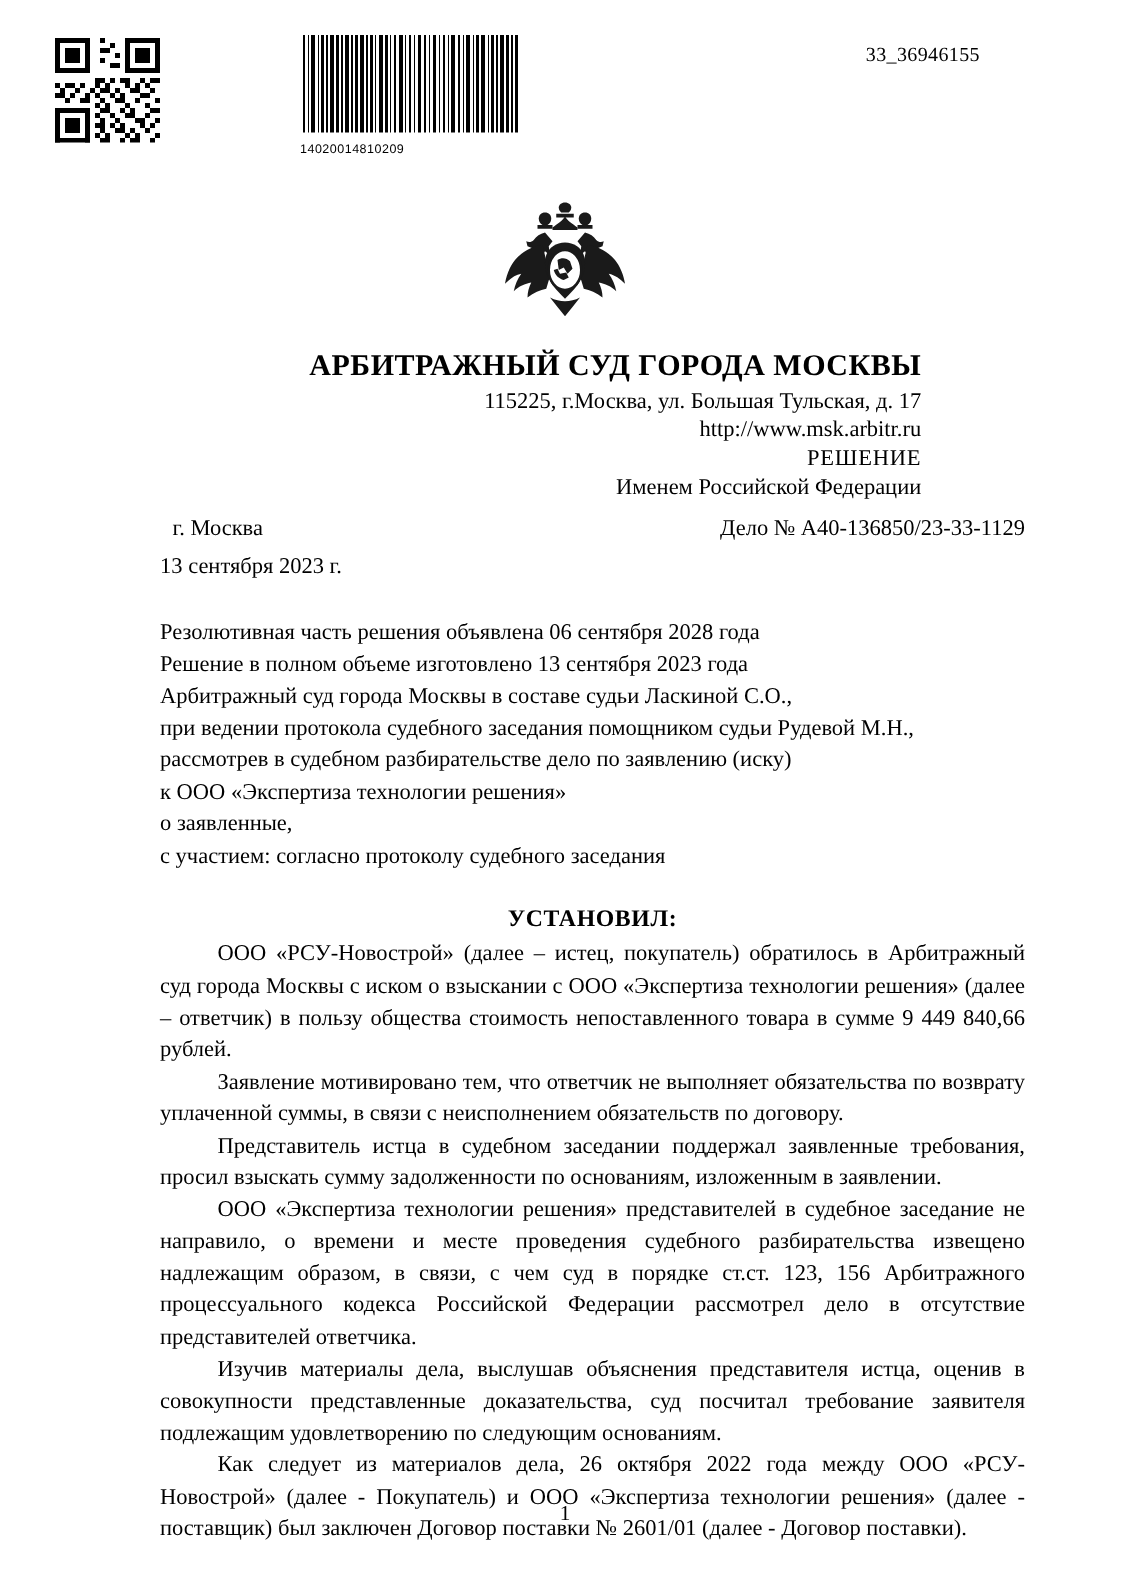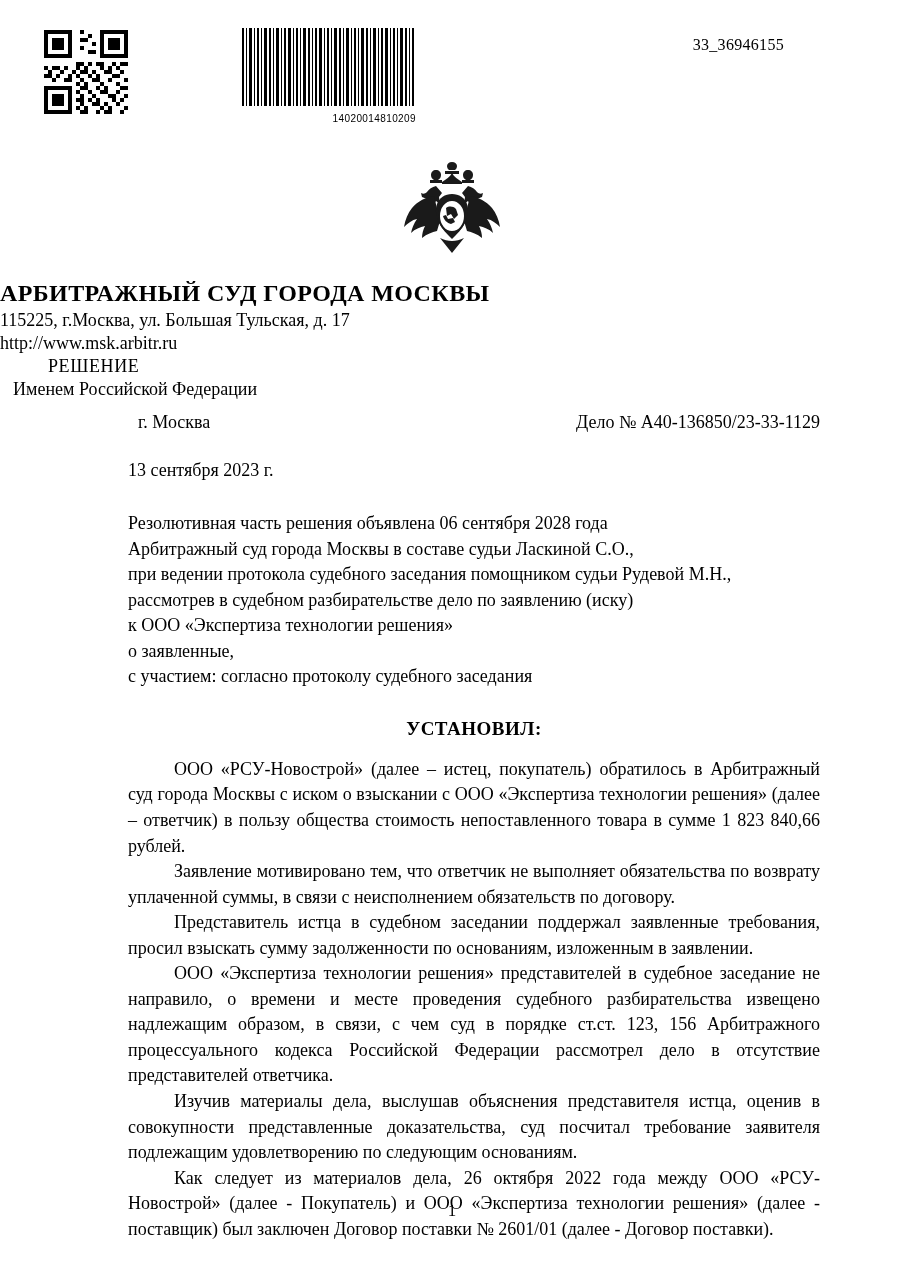--- a/index.html
+++ b/index.html
@@ -33,21 +33,21 @@
     width: 84px;
     height: 84px;
   }
   .qr svg { display: block; }
 
   .barcode-wrap {
     position: absolute;
     left: 240px;
     top: 0px;
     width: 176px;
-    text-align: right;
+    text-align: left;
   }
   .barcode {
     height: 78px;
     width: 176px;
   }
   .barcode-num {
     font-family: "Liberation Sans", sans-serif;
     font-size: 10px;
     letter-spacing: 0.4px;
     margin-top: 3px;
@@ -70,21 +70,21 @@
     text-align: center;
   }
   .emblem svg { display: inline-block; }
 
   
   .head {
     position: absolute;
     top: 278px;
     left: 0;
     width: 737px;
-    text-align: left;
+    text-align: right;
     line-height: 1.28;
   }
   .court-name {
     font-size: 24px;
     font-weight: bold;
     letter-spacing: 0.4px;
   }
   .court-addr { font-size: 18px; }
   .court-site { font-size: 18px; }
   .doc-type { font-size: 18px; letter-spacing: 0.6px; margin-left: 48px; }
@@ -98,32 +98,31 @@
     width: 692px;
     font-size: 18px;
     line-height: 1.42;
   }
   .row-place {
     display: flex;
     justify-content: space-between;
     align-items: flex-end;
   }
   .place { padding-left: 10px; }
-  .date-line { margin-top: 22px; }
+  .date-line { margin-top: 4px; }
 
   .preamble { margin-top: 28px; }
   .preamble div { white-space: nowrap; }
 
   .ustanovil {
     text-align: center;
     font-weight: bold;
     font-size: 19px;
     letter-spacing: 0.5px;
     margin-top: 26px;
-    margin-bottom: 14px;
   }
 
   p.para {
     margin: 0;
     text-align: justify;
     text-indent: 46px;
   }
 
   .page-num {
     position: absolute;
@@ -337,31 +336,32 @@
 
     <div class="row-place">
       <span class="place">г. Москва</span>
       <span>Дело № А40-136850/23-33-1129</span>
     </div>
 
     <div class="date-line">13 сентября 2023 г.</div>
 
     <div class="preamble">
       <div>Резолютивная часть решения объявлена 06 сентября 2028 года</div>
+      <div>Решение в полном объеме изготовлено 13 сентября 2023 года</div>
       <div>Арбитражный суд города Москвы в составе судьи Ласкиной С.О.,</div>
       <div>при ведении протокола судебного заседания помощником судьи Рудевой М.Н.,</div>
       <div>рассмотрев в судебном разбирательстве дело по заявлению (иску)</div>
       <div>к ООО «Экспертиза технологии решения»</div>
       <div>о заявленные,</div>
       <div>с участием: согласно протоколу судебного заседания</div>
     </div>
 
     <div class="ustanovil">УСТАНОВИЛ:</div>
 
-    <p class="para">ООО «РСУ-Новострой» (далее – истец, покупатель) обратилось в Арбитражный суд города Москвы с иском о взыскании с ООО «Экспертиза технологии решения» (далее – ответчик) в пользу общества стоимость непоставленного товара в сумме 1 823 840,66 рублей.</p>
+    <p class="para">ООО «РСУ-Новострой» (далее – истец, покупатель) обратилось в Арбитражный суд города Москвы с иском о взыскании с ООО «Экспертиза технологии решения» (далее – ответчик) в пользу общества стоимость непоставленного товара в сумме 9 449 840,66 рублей.</p>
     <p class="para">Заявление мотивировано тем, что ответчик не выполняет обязательства по возврату уплаченной суммы, в связи с неисполнением обязательств по договору.</p>
     <p class="para">Представитель истца в судебном заседании поддержал заявленные требования, просил взыскать сумму задолженности по основаниям, изложенным в заявлении.</p>
     <p class="para">ООО «Экспертиза технологии решения» представителей в судебное заседание не направило, о времени и месте проведения судебного разбирательства извещено надлежащим образом, в связи, с чем суд в порядке ст.ст. 123, 156 Арбитражного процессуального кодекса Российской Федерации рассмотрел дело в отсутствие представителей ответчика.</p>
     <p class="para">Изучив материалы дела, выслушав объяснения представителя истца, оценив в совокупности представленные доказательства, суд посчитал требование заявителя подлежащим удовлетворению по следующим основаниям.</p>
     <p class="para">Как следует из материалов дела, 26 октября 2022 года между ООО «РСУ-Новострой» (далее - Покупатель) и ООО «Экспертиза технологии решения» (далее - поставщик) был заключен Договор поставки № 2601/01 (далее - Договор поставки).</p>
 
   </div>
 
   <div class="page-num">1</div>
 </div>

